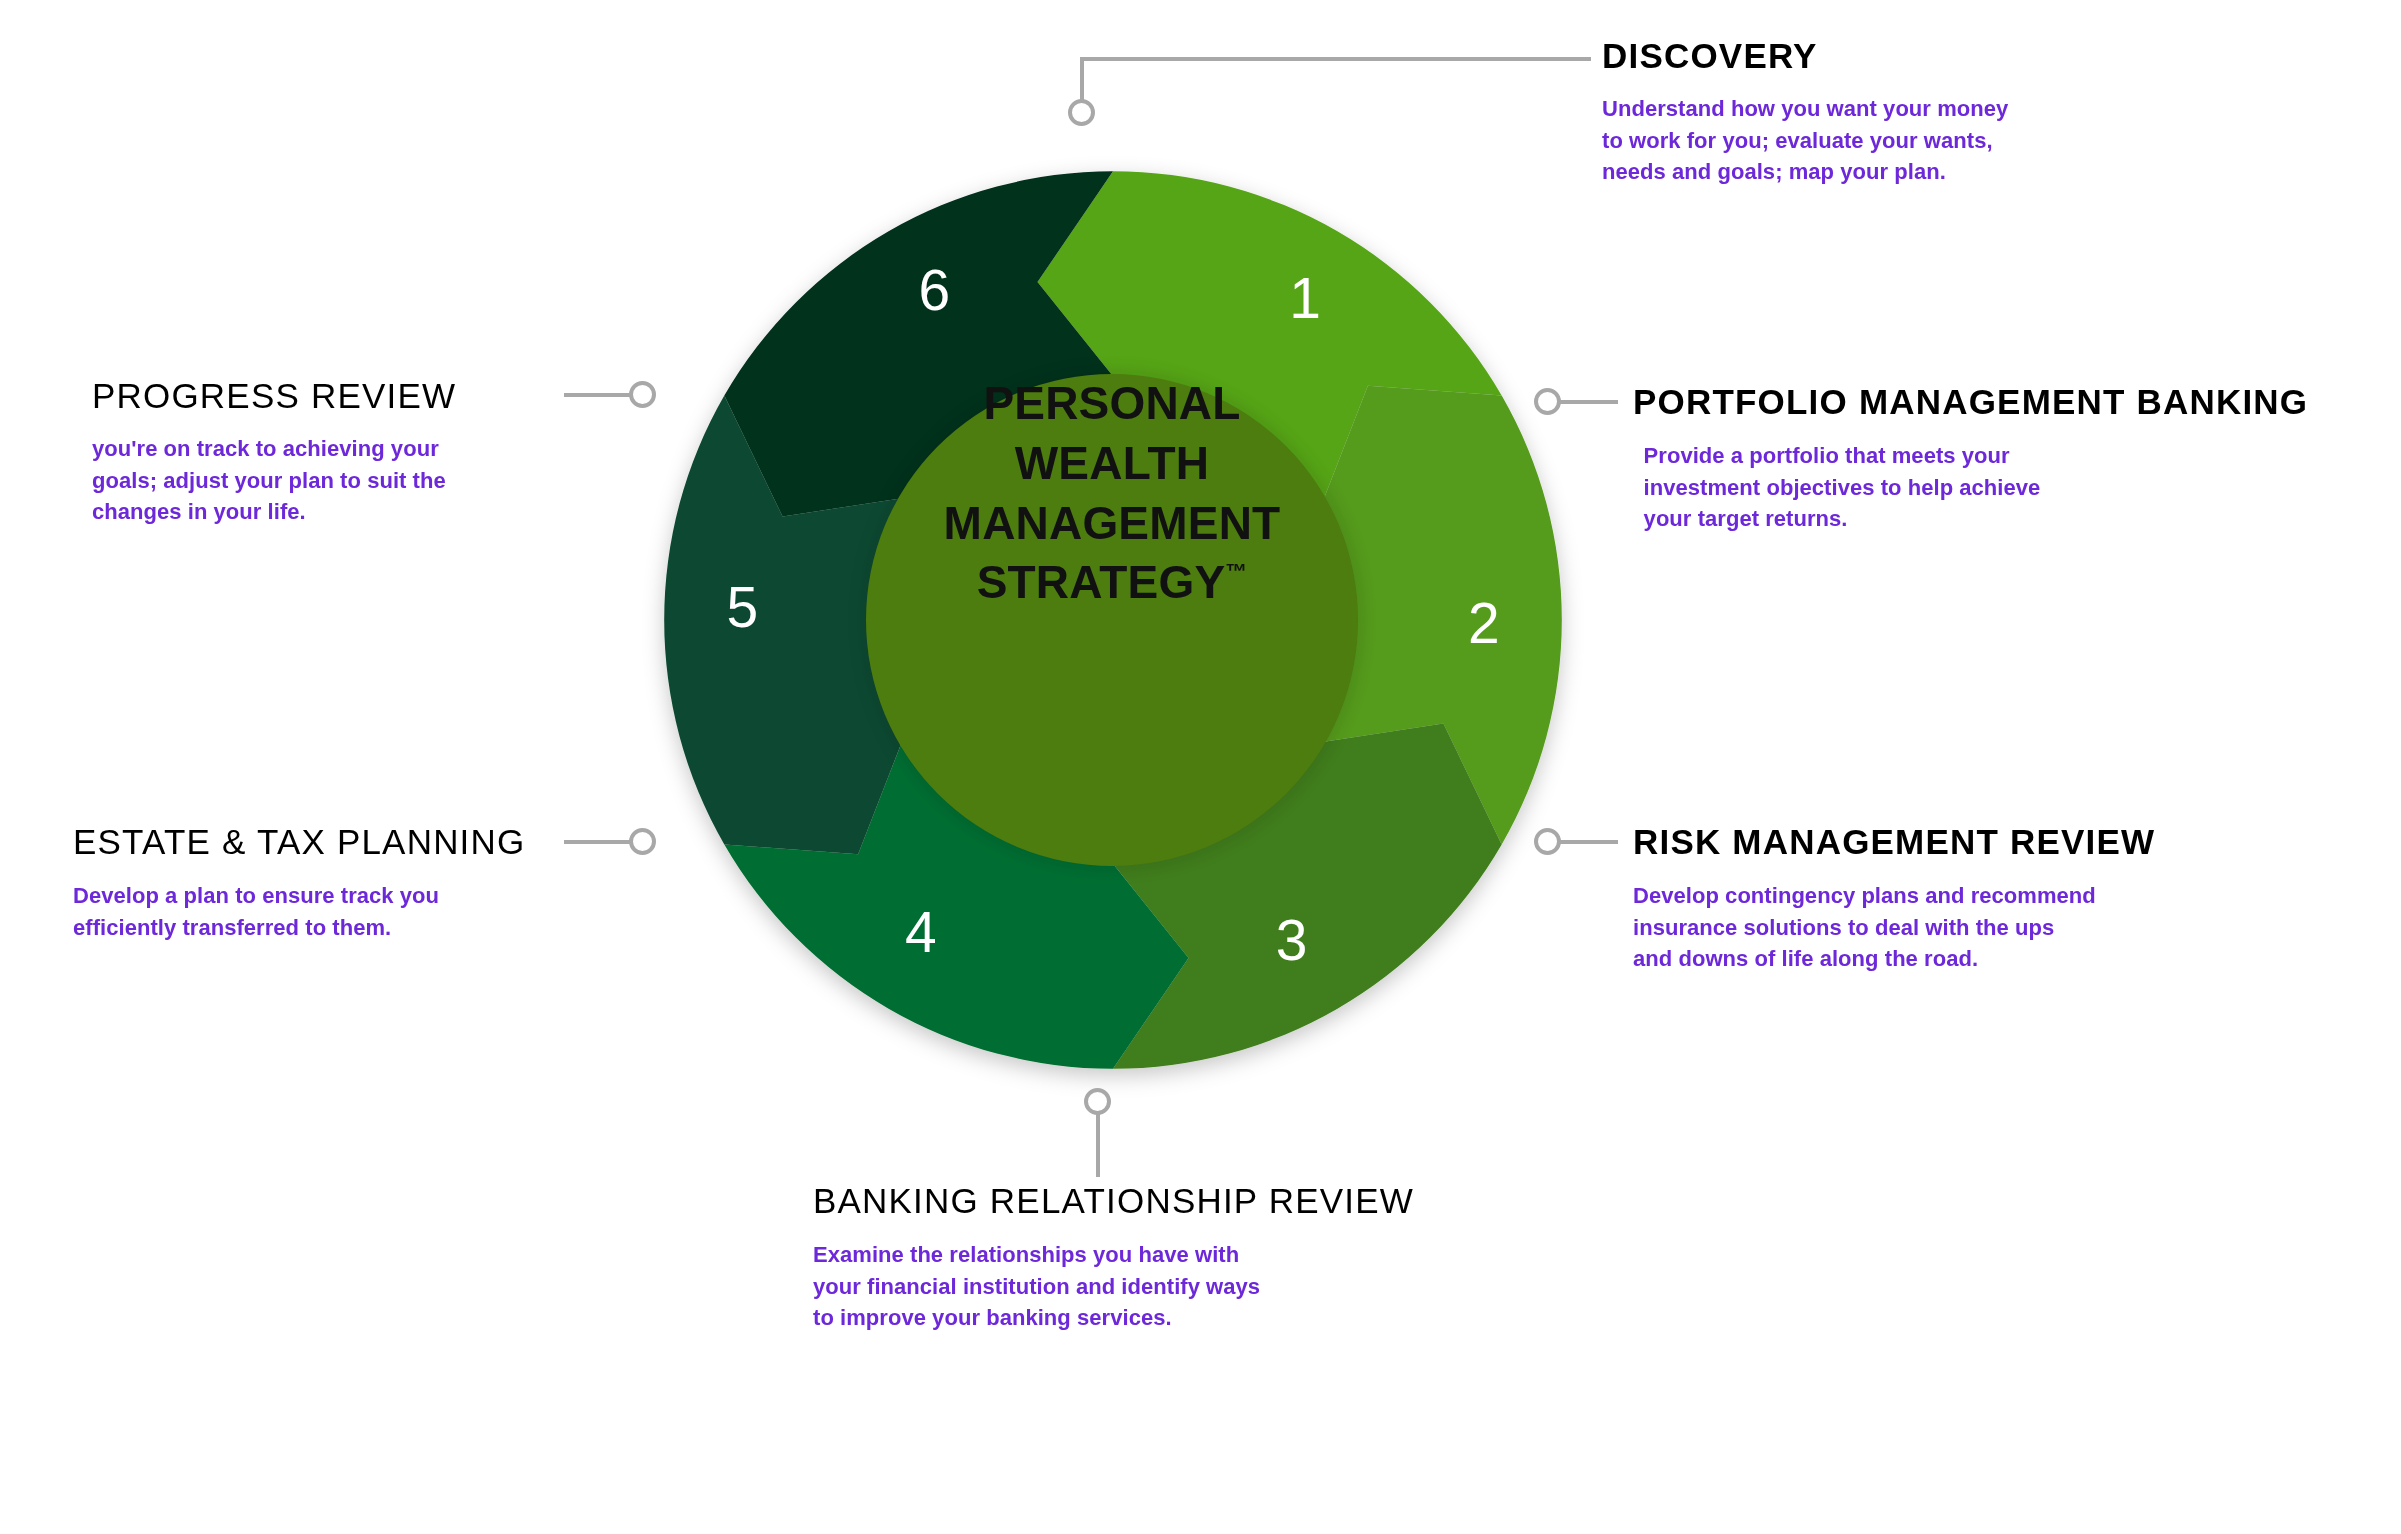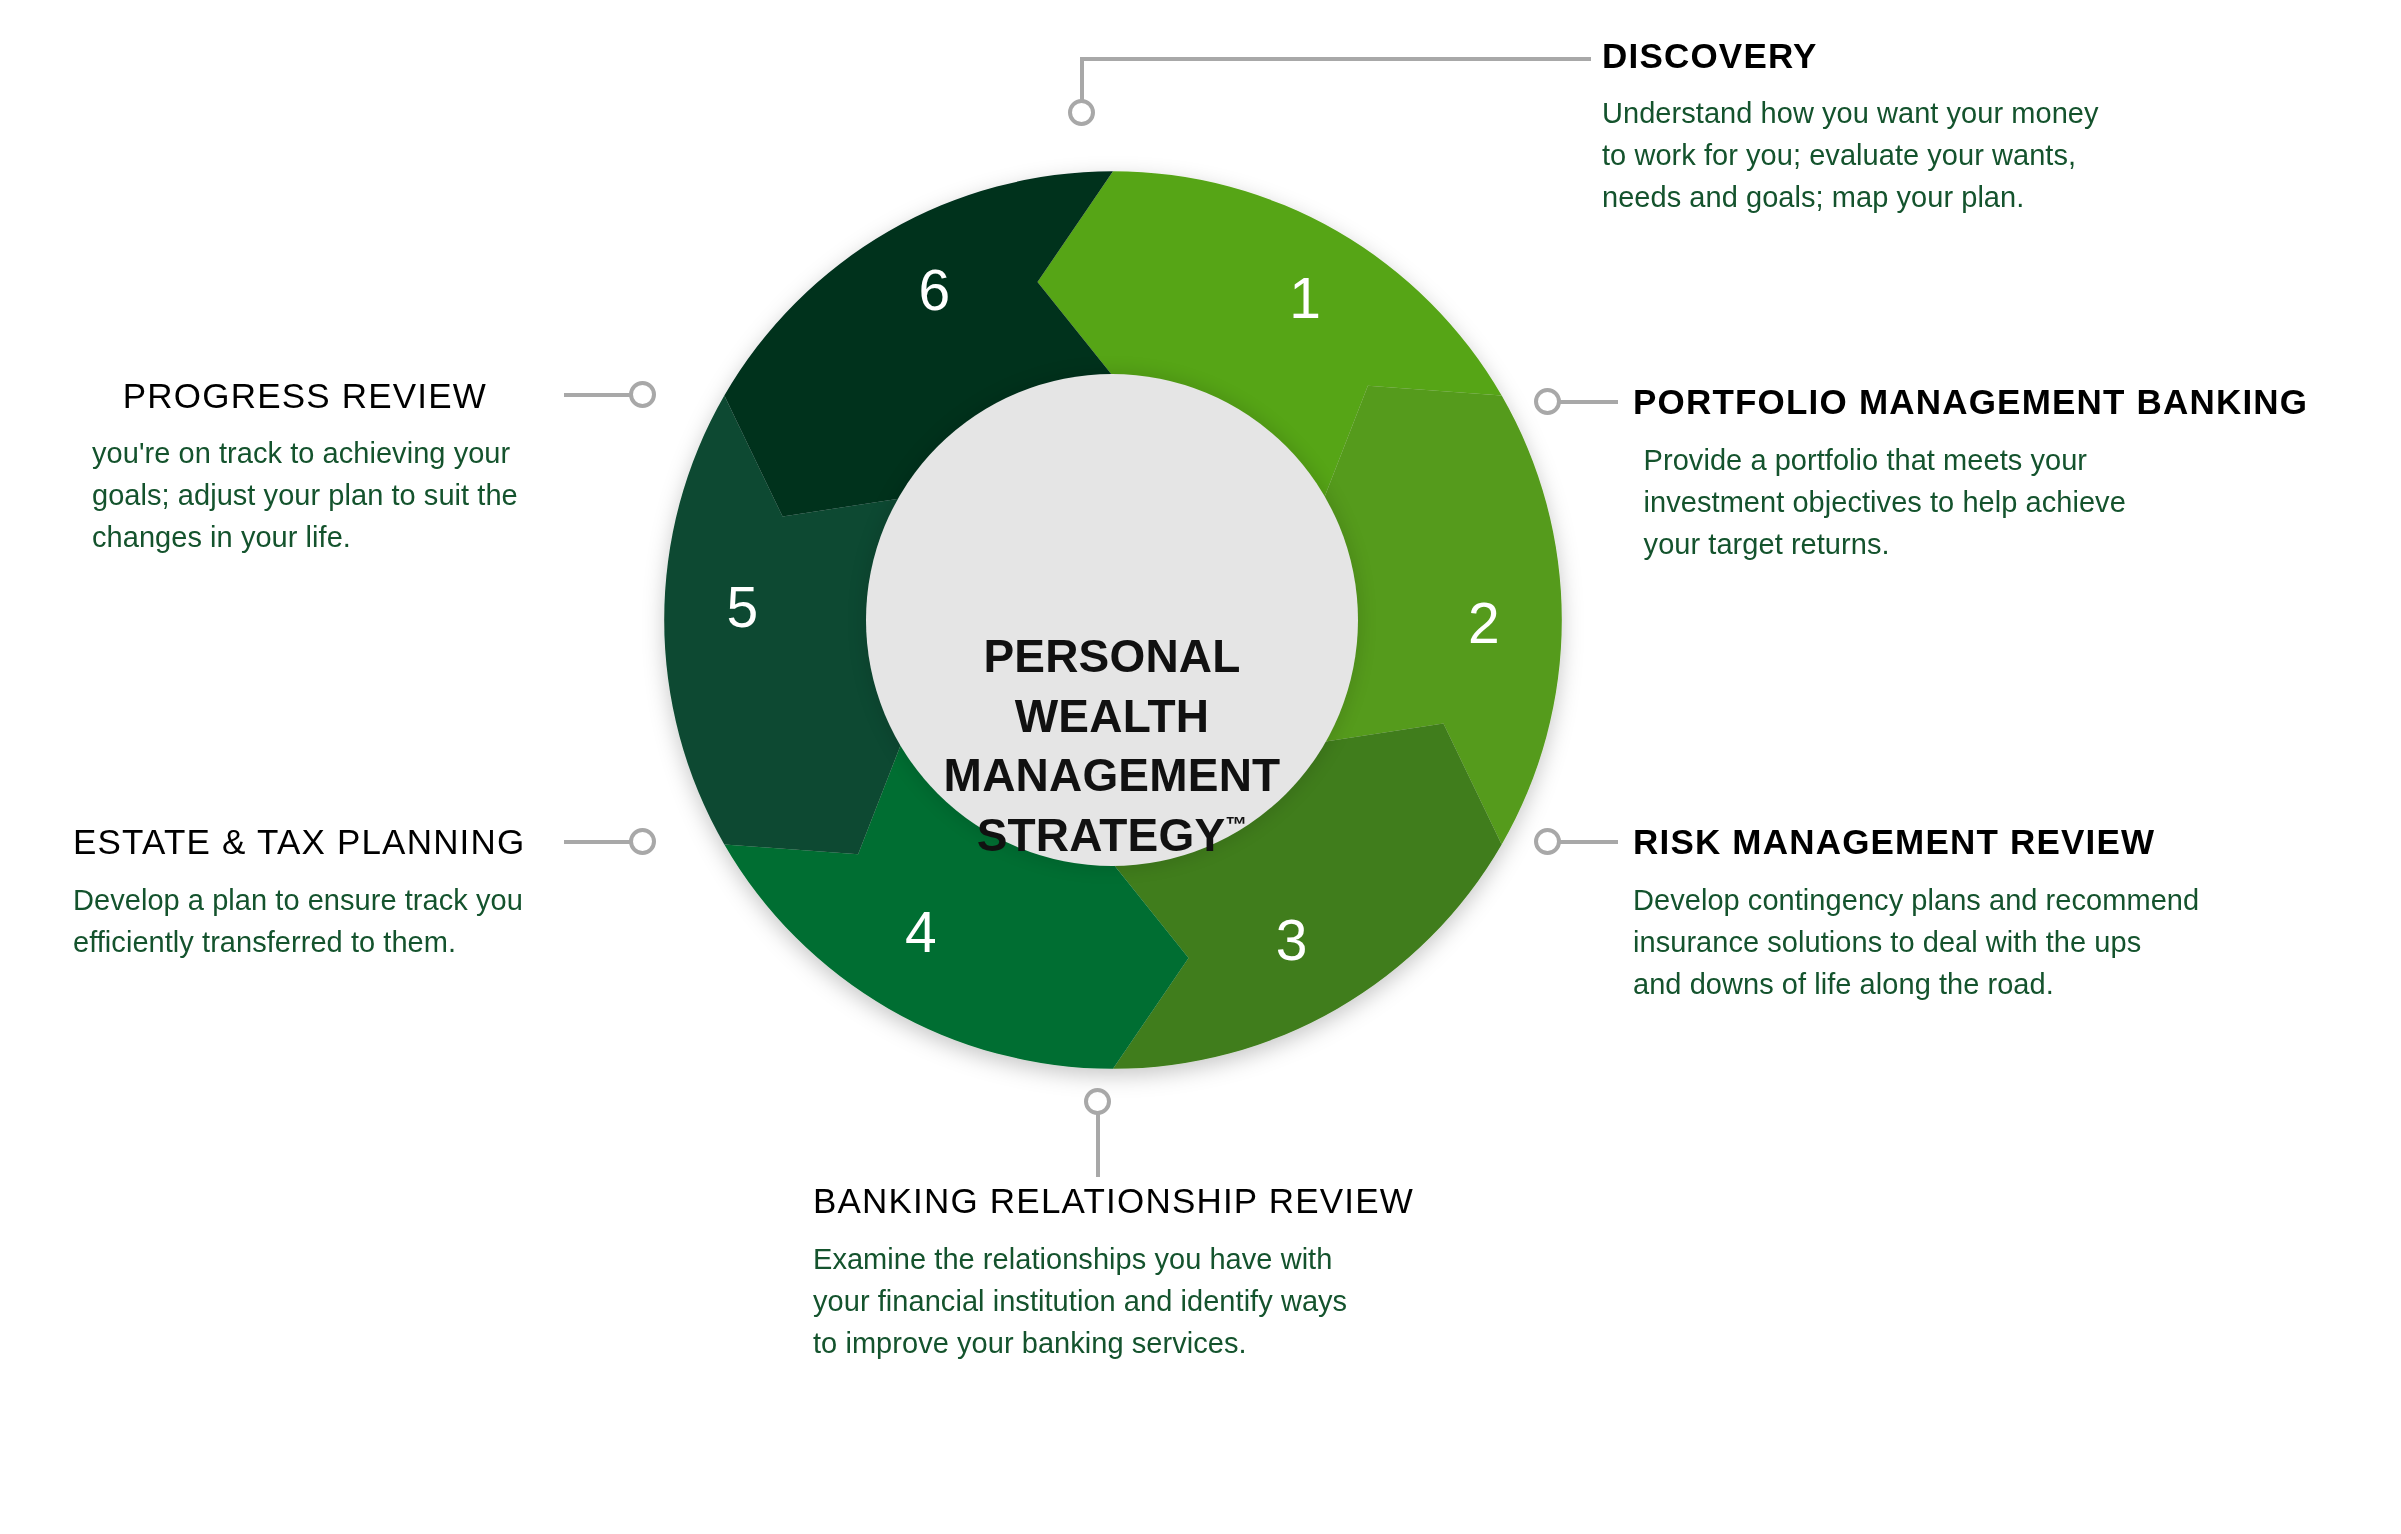--- a/index.html
+++ b/index.html
@@ -17,38 +17,38 @@
   .seg-num{
     fill:#ffffff;
     font-family:"Liberation Sans", sans-serif;
     font-size:118px;font-weight:300;
     text-anchor:middle;dominant-baseline:middle;
   }
 
   
   #hub{
     position:absolute;left:866px;top:374px;width:492px;height:492px;
-    border-radius:50%;background:#e5e5e5;
-    display:flex;align-items:flex-end;justify-content:center;
+    border-radius:50%;background:#4d7c0f;
+    display:flex;align-items:flex-start;justify-content:center;
     box-shadow:0 0 16.4px 4.8px rgba(0,0,0,0.10);
   }
   #hub-text{
     text-align:center;color:#111111;font-weight:bold;
     font-size:46px;line-height:1.30;letter-spacing:0.2px;
   }
   #hub-text .tm{font-size:22px;vertical-align:0.85em;letter-spacing:0;}
 
   
   .callout{position:absolute;}
   .co-head{
     color:#000000;font-size:35px;font-weight:300;
     letter-spacing:1.2px;white-space:nowrap;line-height:1;
   }
   .co-body{
-    color:#14532d;font-size:29px;font-weight:400;
+    color:#6d28d9;font-size:22px;font-weight:700;
     line-height:1.44;letter-spacing:0.05px;
   }
   .co-body span{display:block;white-space:nowrap;}
   .callout.right .co-head{text-align:left;font-weight:bold;}
   .callout.left  .co-head{text-align:center;}
 
   
   .conn{position:absolute;background:#a8a8a8;}
   .conn.h{height:4.3px;}
   .conn.v{width:4.3px;}

